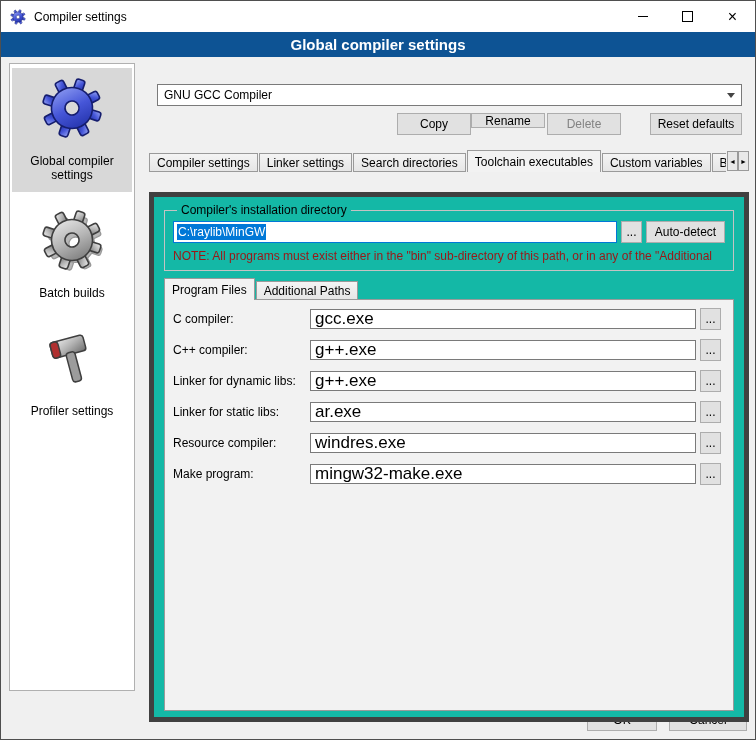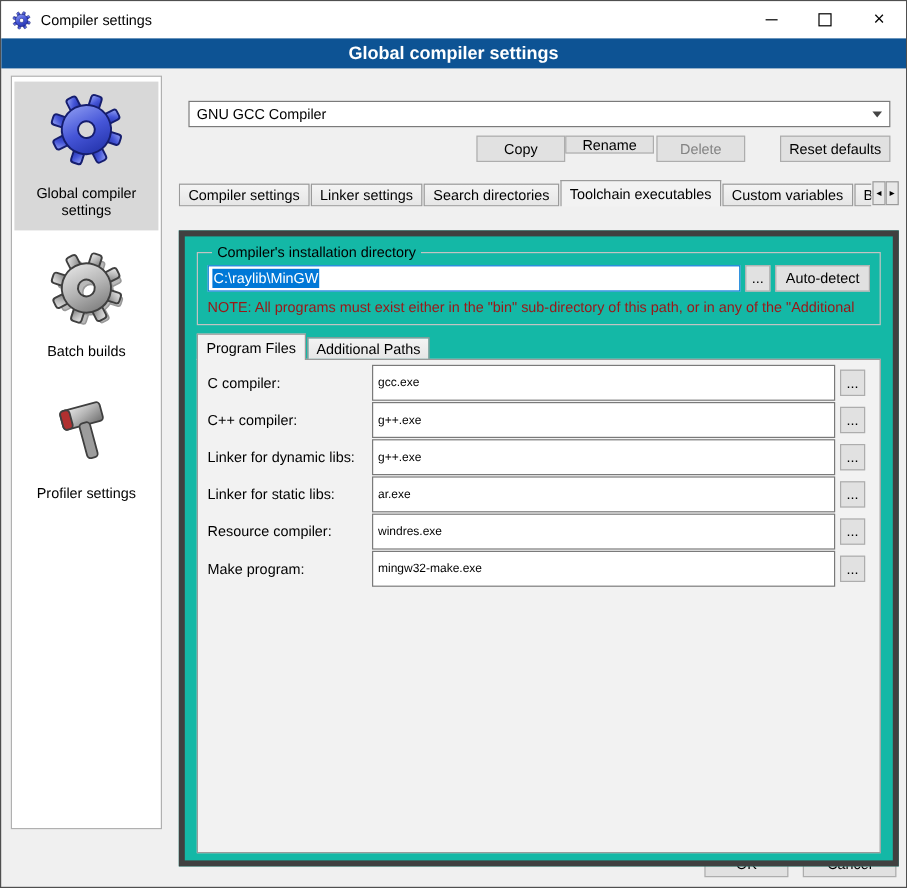--- a/index.html
+++ b/index.html
@@ -62,22 +62,22 @@
   .browse{width:21px;height:22px;margin-left:4px;flex:none;}
   .autodetect{width:79px;height:22px;margin-left:4px;flex:none;}
   .note{color:#9c1616;margin-top:6px;white-space:nowrap;overflow:hidden;}
   
   .subtabs{display:flex;align-items:flex-end;height:21px;margin:8px 0 -1px 10px;position:relative;z-index:3;}
   .subpanel{margin:0 10px;border:1px solid #9a9a9a;background:#f2f2f2;height:412px;box-sizing:border-box;
             position:relative;z-index:2;}
   .field-row{display:flex;align-items:center;margin:9px 12px 0 8px;height:22px;}
   .field-row.first{margin-top:8px;}
   .field-label{width:137px;flex:none;}
-  .field-input{flex:1;height:30px;box-sizing:border-box;border:1px solid #7a7a7a;background:#fff;
-               font-family:inherit;font-size:10px;padding:0 4px;min-width:0;}
+  .field-input{flex:1;height:20px;box-sizing:border-box;border:1px solid #7a7a7a;background:#fff;
+               font-family:inherit;font-size:17px;padding:0 4px;min-width:0;}
   .field-combo{flex:1;height:22px;background:#eaeaea;border:1px solid #8f8f8f;margin-right:4px;}
   
   .ok{position:absolute;left:586px;top:708px;width:70px;height:22px;}
   .cancel{position:absolute;left:668px;top:708px;width:78px;height:22px;}
 </style>
 </head>
 <body>
 
 <svg width="0" height="0" style="position:absolute" aria-hidden="true">
   <defs>

